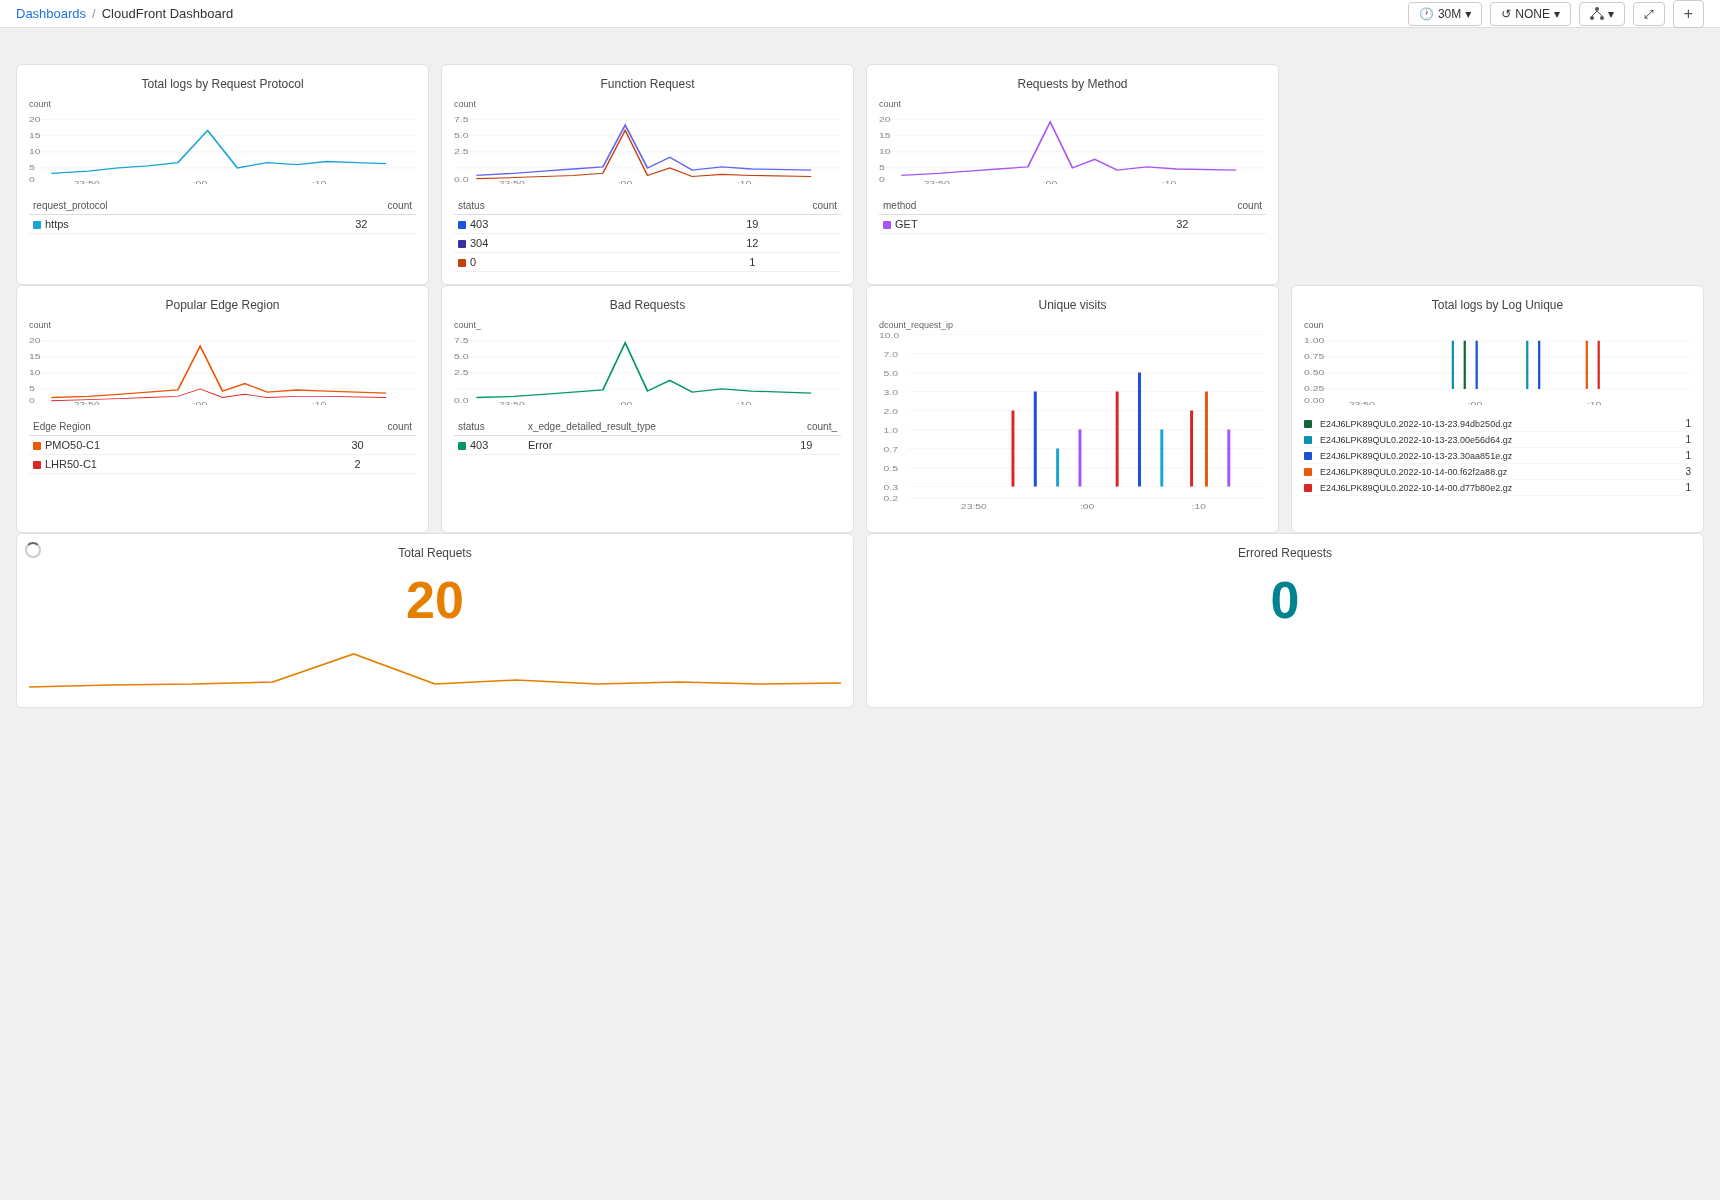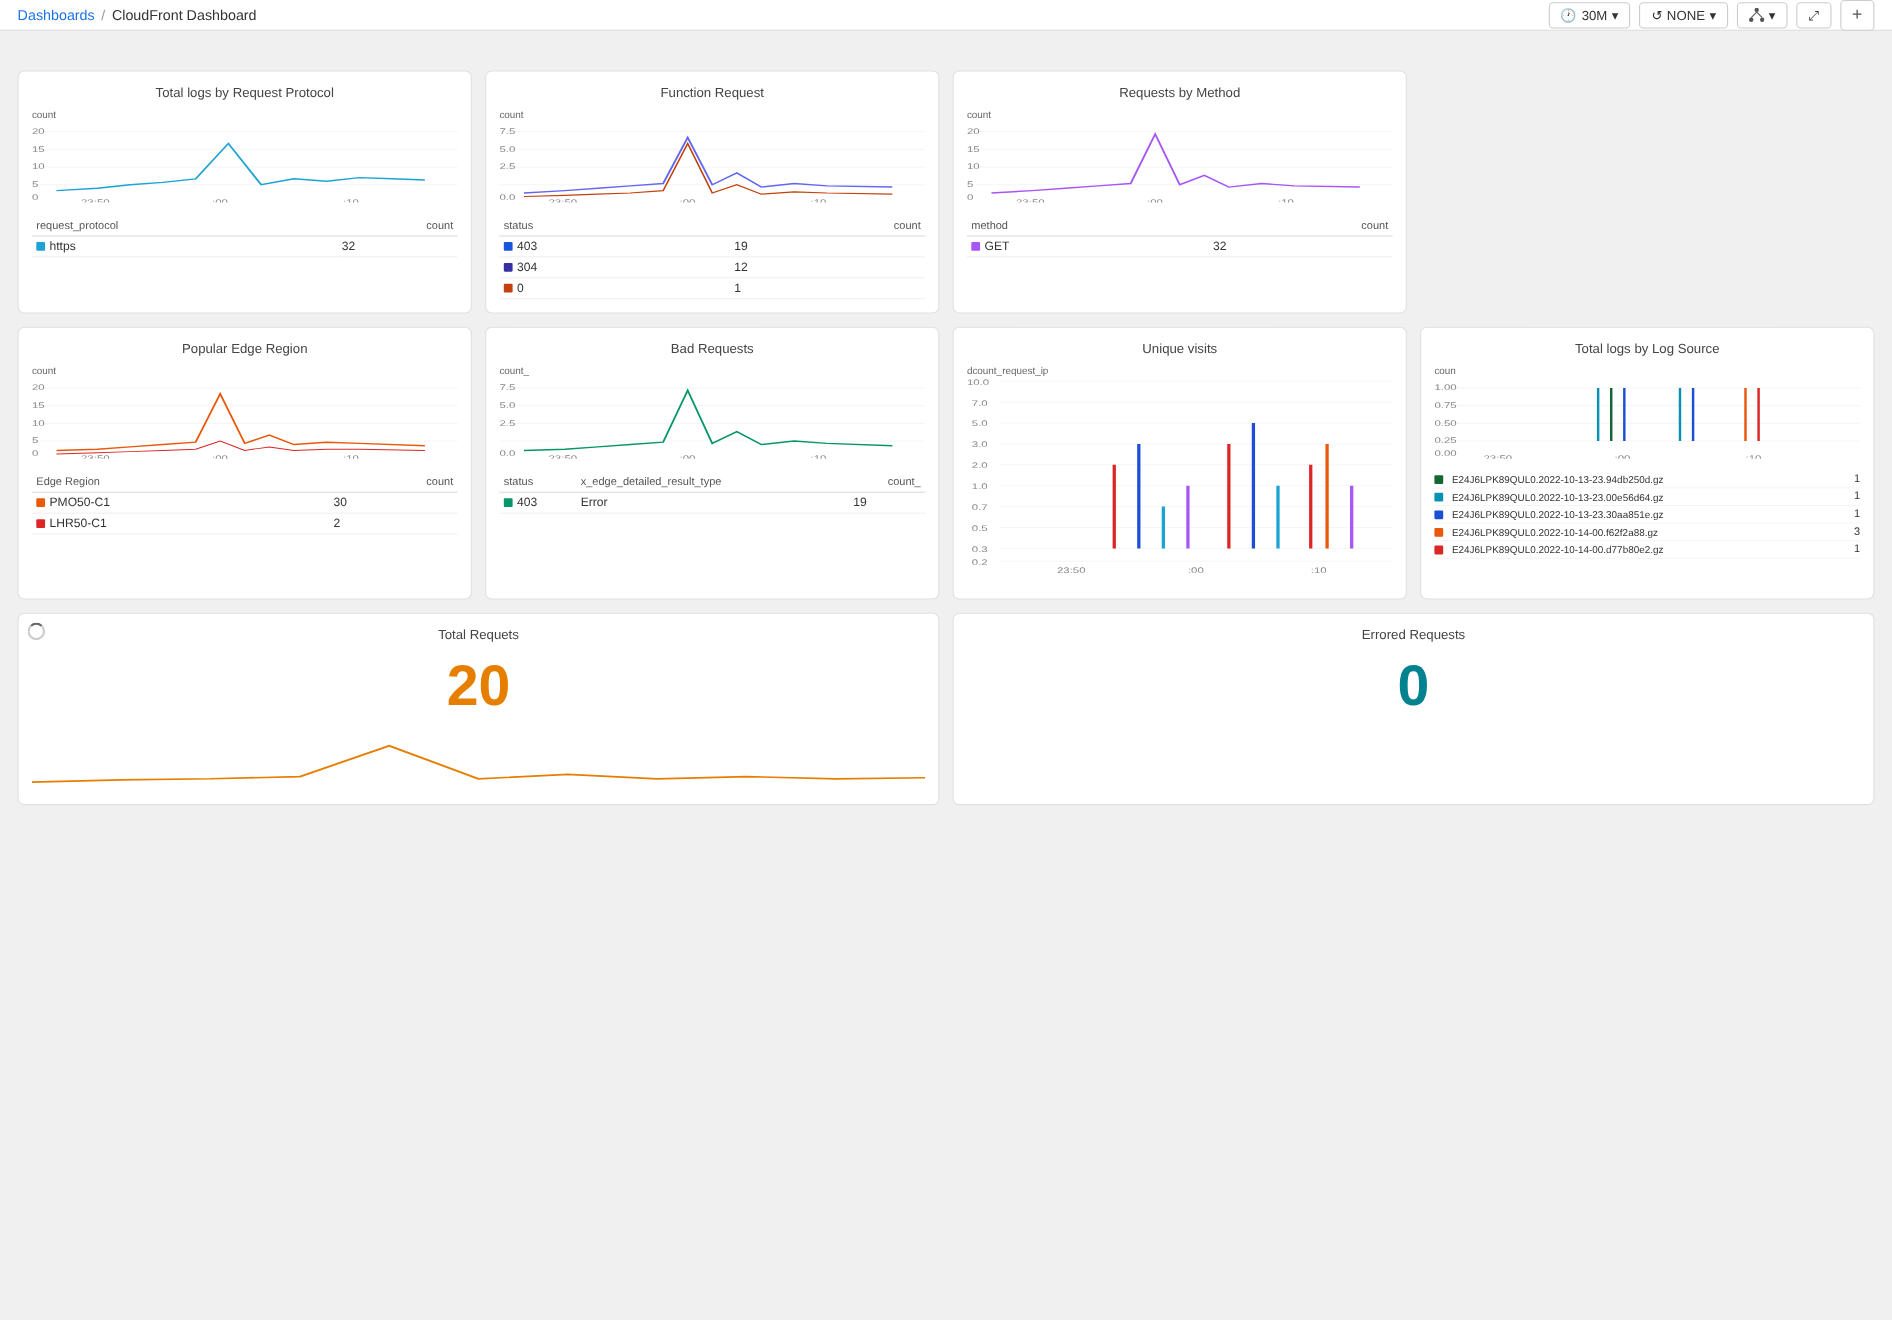--- a/index.html
+++ b/index.html
@@ -10,37 +10,37 @@
     .breadcrumb-sep { color: #999; }
     .breadcrumb-link { color: #1a73e8; cursor: pointer; }
     .breadcrumb-title { font-weight: 400; color: #333; }
     .header-controls { display: flex; align-items: center; gap: 8px; }
     .ctrl-btn { border: 1px solid #ccc; background: #fff; border-radius: 4px; padding: 4px 10px; font-size: 12px; cursor: pointer; display: flex; align-items: center; gap: 4px; color: #333; }
     .add-btn { border: 1px solid #ccc; background: #fff; border-radius: 4px; padding: 4px 10px; font-size: 16px; cursor: pointer; color: #555; }
 
     .main { padding: 16px; }
     .spacer { height: 20px; }
     
-    .grid-row { display: grid; gap: 12px; margin-bottom: 12px; }
+    .grid-row { display: grid; gap: 12px; }
     .grid-4 { grid-template-columns: repeat(4, 1fr); }
     .grid-2 { grid-template-columns: 1fr 1fr; }
 
     .panel { background: #fff; border-radius: 6px; border: 1px solid #e0e0e0; padding: 12px; overflow: hidden; }
     .panel-title { text-align: center; font-size: 12px; font-weight: 500; color: #444; margin-bottom: 8px; }
     
     
     .chart-area { position: relative; height: 90px; }
     .y-label { position: absolute; top: 0; left: 0; font-size: 9px; color: #666; }
     .chart-svg { width: 100%; height: 75px; margin-top: 10px; }
     
     
     .panel-table { width: 100%; border-collapse: collapse; margin-top: 8px; }
     .panel-table th { font-size: 10px; color: #555; font-weight: 400; border-bottom: 1px solid #ddd; padding: 3px 4px; text-align: left; }
     .panel-table td { font-size: 11px; padding: 3px 4px; border-bottom: 1px solid #f0f0f0; }
-    .panel-table td.num { text-align: left; }
+    .panel-table td.num { text-align: center; }
     .color-dot { display: inline-block; width: 8px; height: 8px; border-radius: 1px; margin-right: 4px; vertical-align: middle; }
 
     
     .stat-value { font-size: 80px; font-weight: 900; color: #cc0000; text-align: center; line-height: 1; margin: 20px 0; }
 
     
     .bottom-stat { font-size: 52px; font-weight: 700; text-align: center; margin: 10px 0 4px; }
     .bottom-stat.orange { color: #e67e00; }
     .bottom-stat.teal { color: #00838f; }
     .panel-bottom { position: relative; min-height: 120px; }
@@ -342,21 +342,21 @@
           <line x1="235" y1="154" x2="235" y2="100" stroke="#a855f7" stroke-width="2"></line>
 
           <text x="55" y="175" font-size="7" fill="#888">23:50</text>
           <text x="135" y="175" font-size="7" fill="#888">:00</text>
           <text x="210" y="175" font-size="7" fill="#888">:10</text>
         </svg>
       </div>
     </div>
 
     <div class="panel">
-      <div class="panel-title">Total logs by Log Source</div>
+      <div class="panel-title">Total logs by Log Unique</div>
       <div class="chart-area">
         <span class="y-label">coun</span>
         <svg class="chart-svg" viewBox="0 0 260 70" preserveAspectRatio="none">
           <line x1="0" y1="10" x2="260" y2="10" stroke="#f0f0f0" stroke-width="0.5"></line>
           <line x1="0" y1="25" x2="260" y2="25" stroke="#f0f0f0" stroke-width="0.5"></line>
           <line x1="0" y1="40" x2="260" y2="40" stroke="#f0f0f0" stroke-width="0.5"></line>
           <line x1="0" y1="55" x2="260" y2="55" stroke="#f0f0f0" stroke-width="0.5"></line>
           <text x="0" y="12" font-size="7" fill="#888">1.00</text>
           <text x="0" y="27" font-size="7" fill="#888">0.75</text>
           <text x="0" y="42" font-size="7" fill="#888">0.50</text>

